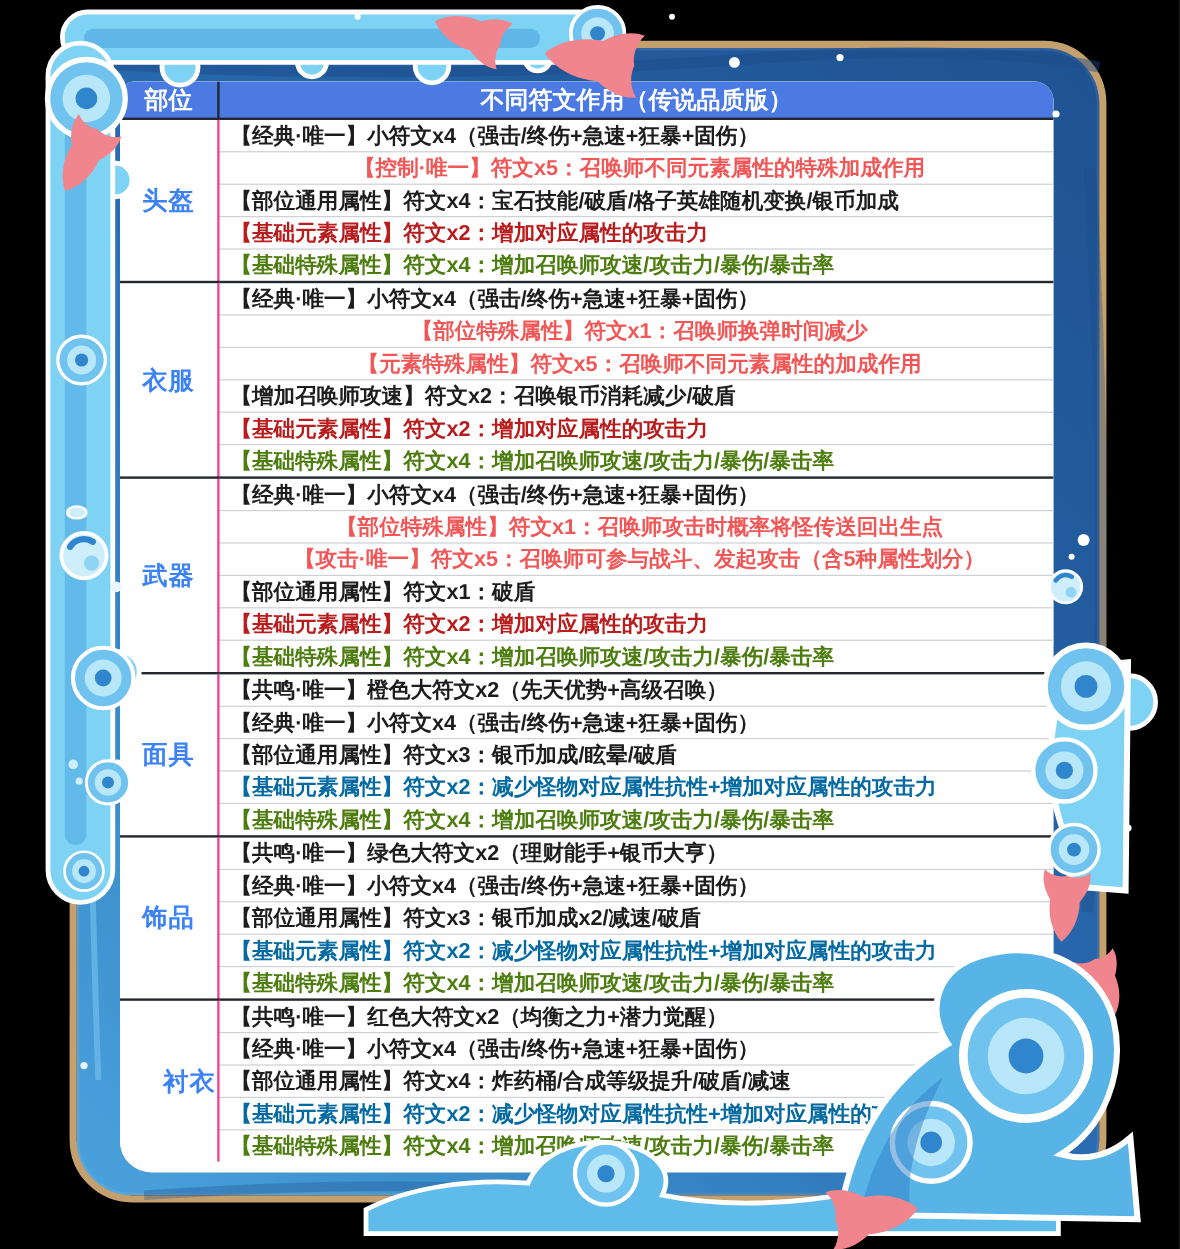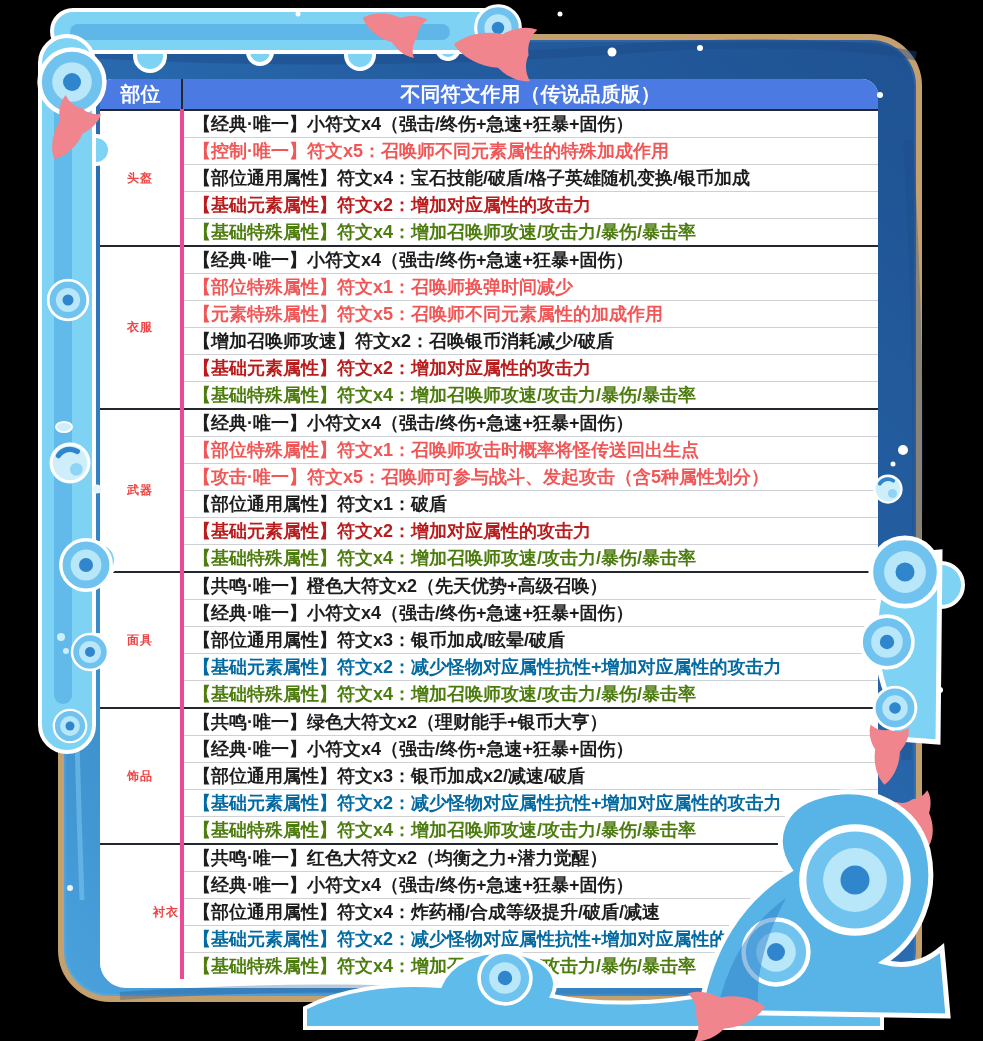--- a/index.html
+++ b/index.html
@@ -2,35 +2,35 @@
 <html><head>
 <meta charset="utf-8">
 <style>
   html,body{margin:0;padding:0;background:#000;}
   .stage{position:relative;width:983px;height:1041px;background:#000;overflow:hidden;
          font-family:"Liberation Sans","DejaVu Sans",sans-serif;}
   .frame{position:absolute;left:58px;top:34px;width:852px;height:956px;
          border:6px solid #c3a06e;border-radius:52px;
          background:linear-gradient(45deg,#4aa2dd 0%,#3a8cc9 22%,#2a6cb2 48%,#235d9f 72%,#1f5292 100%);
          box-shadow:inset 0 0 0 2px rgba(255,255,255,.08);}
-  .panel{position:absolute;left:100px;top:79px;width:778px;height:909px;background:#fff;
+  .panel{position:absolute;left:100px;top:68px;width:778px;height:909px;background:#fff;
          border-radius:12px 16px 10px 26px;overflow:hidden;}
   table.runes{border-collapse:collapse;width:100%;table-layout:fixed;}
   col.c-part{width:82px;}
   thead th{height:30px;background:#4a7ae2;color:#fff;font-size:20px;font-weight:700;
            border-bottom:2px solid #23272e;padding:0;}
   th.part-h{border-right:2px solid #23272e;}
-  td.part{border-right:4px solid #ec4899;border-bottom:2px solid #23272e;background:#fff;
-          text-align:center;font-size:12px;font-weight:700;color:#ef4444;letter-spacing:1px;}
+  td.part{border-right:2px solid #ec4899;border-bottom:2px solid #23272e;background:#fff;
+          text-align:center;font-size:21px;font-weight:700;color:#3b82f6;letter-spacing:1px;}
   td.part.p-final{border-bottom:none;text-align:right;}
   td.eff{height:26px;line-height:26px;font-size:18px;font-weight:700;padding:0 4px 0 9px;
          border-bottom:1px solid #cdd0d4;white-space:nowrap;overflow:hidden;color:#1d1d1d;margin-left:32px;}
   td.eff.sec-end{border-bottom:2px solid #23272e;}
   td.eff.final{border-bottom:none;}
-  td.eff[data-color="red"]{color:#f15757;}
+  td.eff[data-color="red"]{color:#f15757;text-align:center;}
   td.eff[data-color="pink"]{color:#b91c1c;}
   td.eff[data-color="blue"]{color:#4d7c0f;}
   td.eff[data-color="purple"]{color:#0369a1;}
   td.eff[data-color="black"]{color:#1d1d1d;}
   svg.deco{position:absolute;left:0;top:0;width:983px;height:1041px;pointer-events:none;}
 </style>
 </head>
 <body>
 
 <div class="stage">

